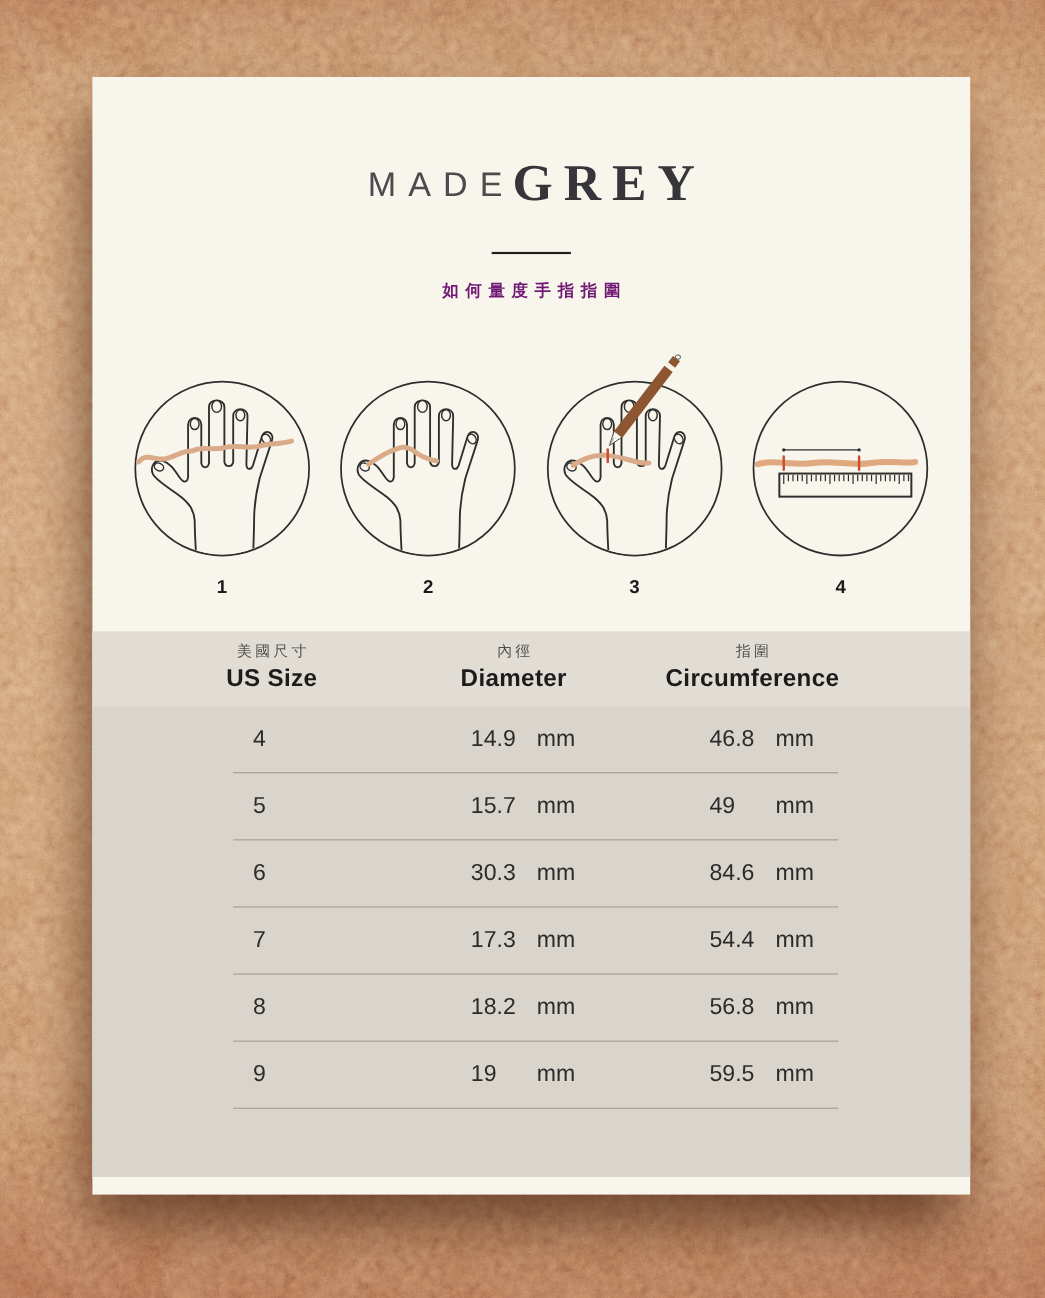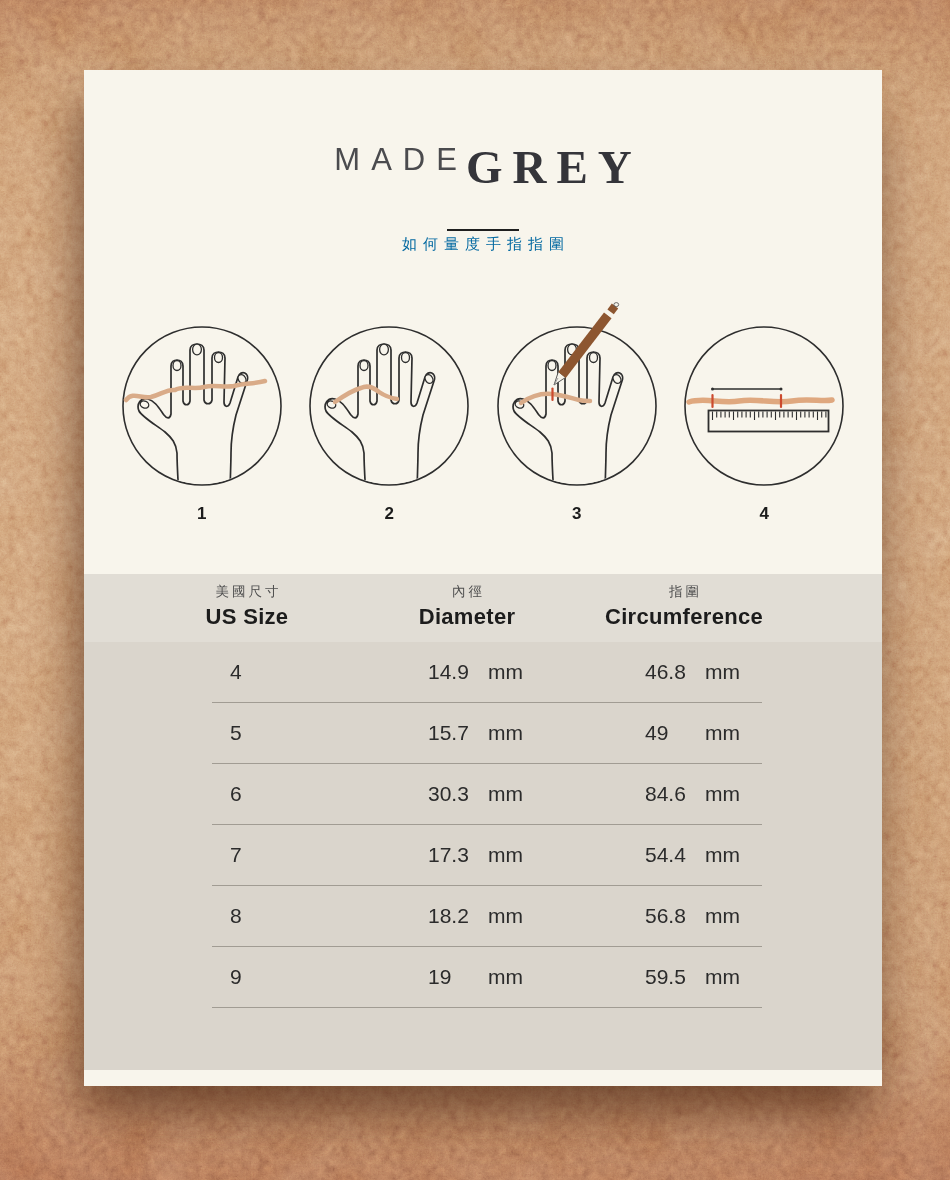--- a/index.html
+++ b/index.html
@@ -14,26 +14,26 @@
   .tex{position:absolute;inset:0;pointer-events:none}
   .tex1{mix-blend-mode:overlay;opacity:.55}
   .tex2{mix-blend-mode:overlay;opacity:.30}
   .tex3{mix-blend-mode:soft-light;opacity:.55}
 
   
   .card{position:absolute;left:84px;top:70px;width:798px;height:1016px;background:#f8f5ec;
         box-shadow:-14px 28px 40px -6px rgba(70,31,15,.48), 8px 34px 55px -10px rgba(70,31,15,.38);}
 
   .top{height:520px;text-align:center}
-  .logo{padding-top:74px;display:flex;justify-content:center;align-items:flex-start;gap:9px;line-height:1}
+  .logo{padding-top:74px;display:flex;justify-content:center;align-items:center;gap:9px;line-height:1}
   .logo-thin{font-size:31px;font-weight:300;letter-spacing:11px;color:#4b4b4e;margin-right:-11px}
   .logo-bold{font-family:"Liberation Serif","DejaVu Serif",serif;font-size:47px;font-weight:700;
              letter-spacing:10px;color:#35353a;margin-right:-10px}
   .divider{width:72px;height:2px;background:#1f1f1f;margin:38px auto 0}
-  .sub-zh{margin-top:4px;font-size:15px;font-weight:400;letter-spacing:6px;color:#0369a1;margin-right:-6px}
+  .sub-zh{margin-top:24px;font-size:15px;font-weight:700;letter-spacing:6px;color:#701a75;margin-right:-6px}
   .sub-en{margin-top:4px;font-size:18.5px;font-weight:700;letter-spacing:.6px;color:#242424}
 
   .figures{margin-top:47px;display:flex;justify-content:center;gap:17.5px}
   .figure{width:170px;display:flex;flex-direction:column;align-items:center}
   .step-num{margin-top:3px;font-size:17px;font-weight:700;color:#1c1c1c}
 
   svg .ring{fill:none;stroke:#2e2e2e;stroke-width:1.6}
   svg .hand-stroke{fill:#f8f5ec;stroke:#2e2e2e;stroke-width:1.7;stroke-linejoin:round;stroke-linecap:round}
   svg .nail{fill:#f8f5ec;stroke:#2e2e2e;stroke-width:1.3}
   svg .cord{fill:none;stroke:#d9ab88;stroke-width:4.5;stroke-linecap:round}

